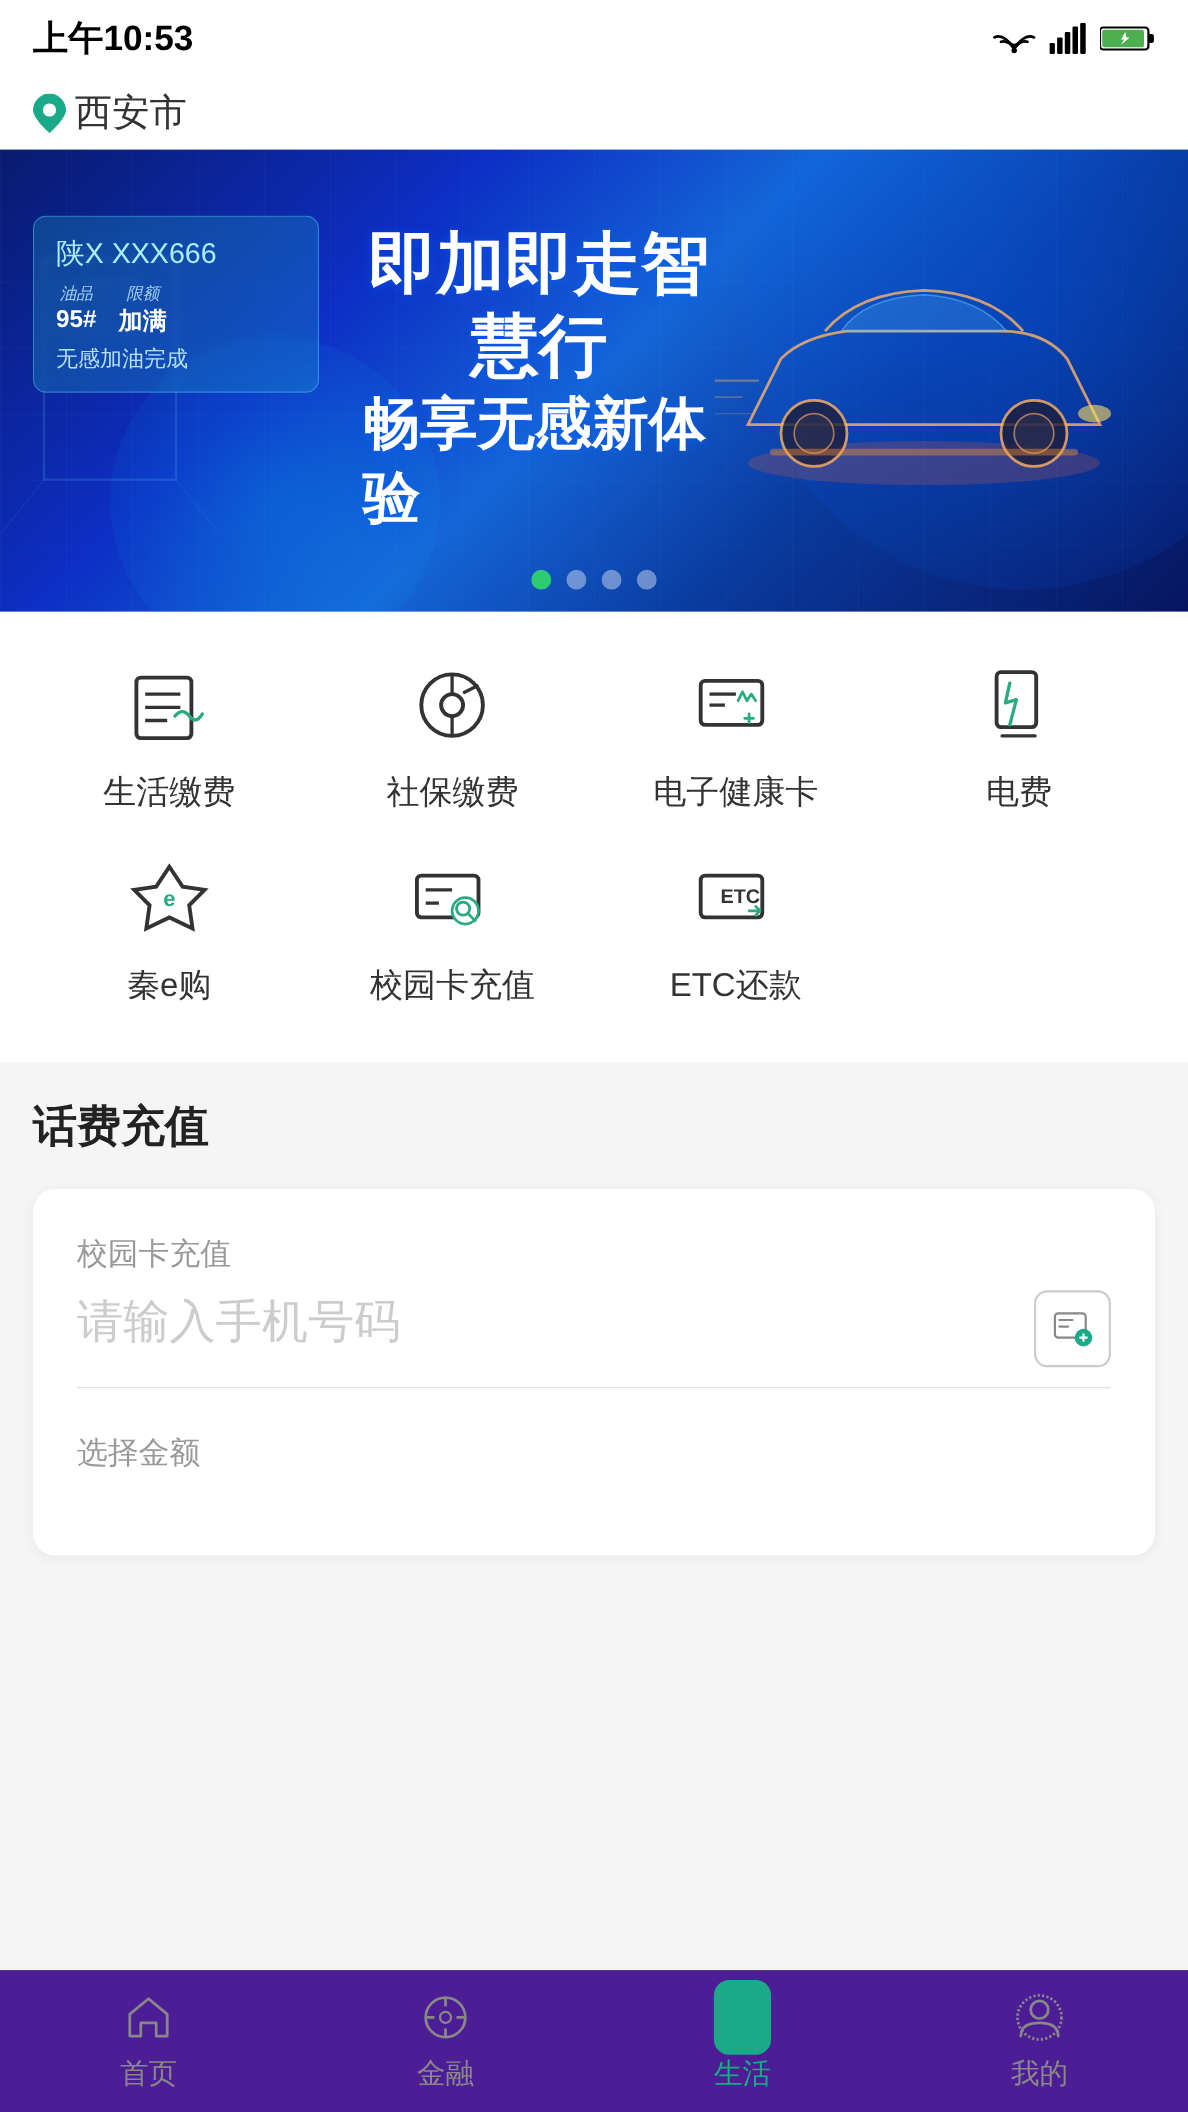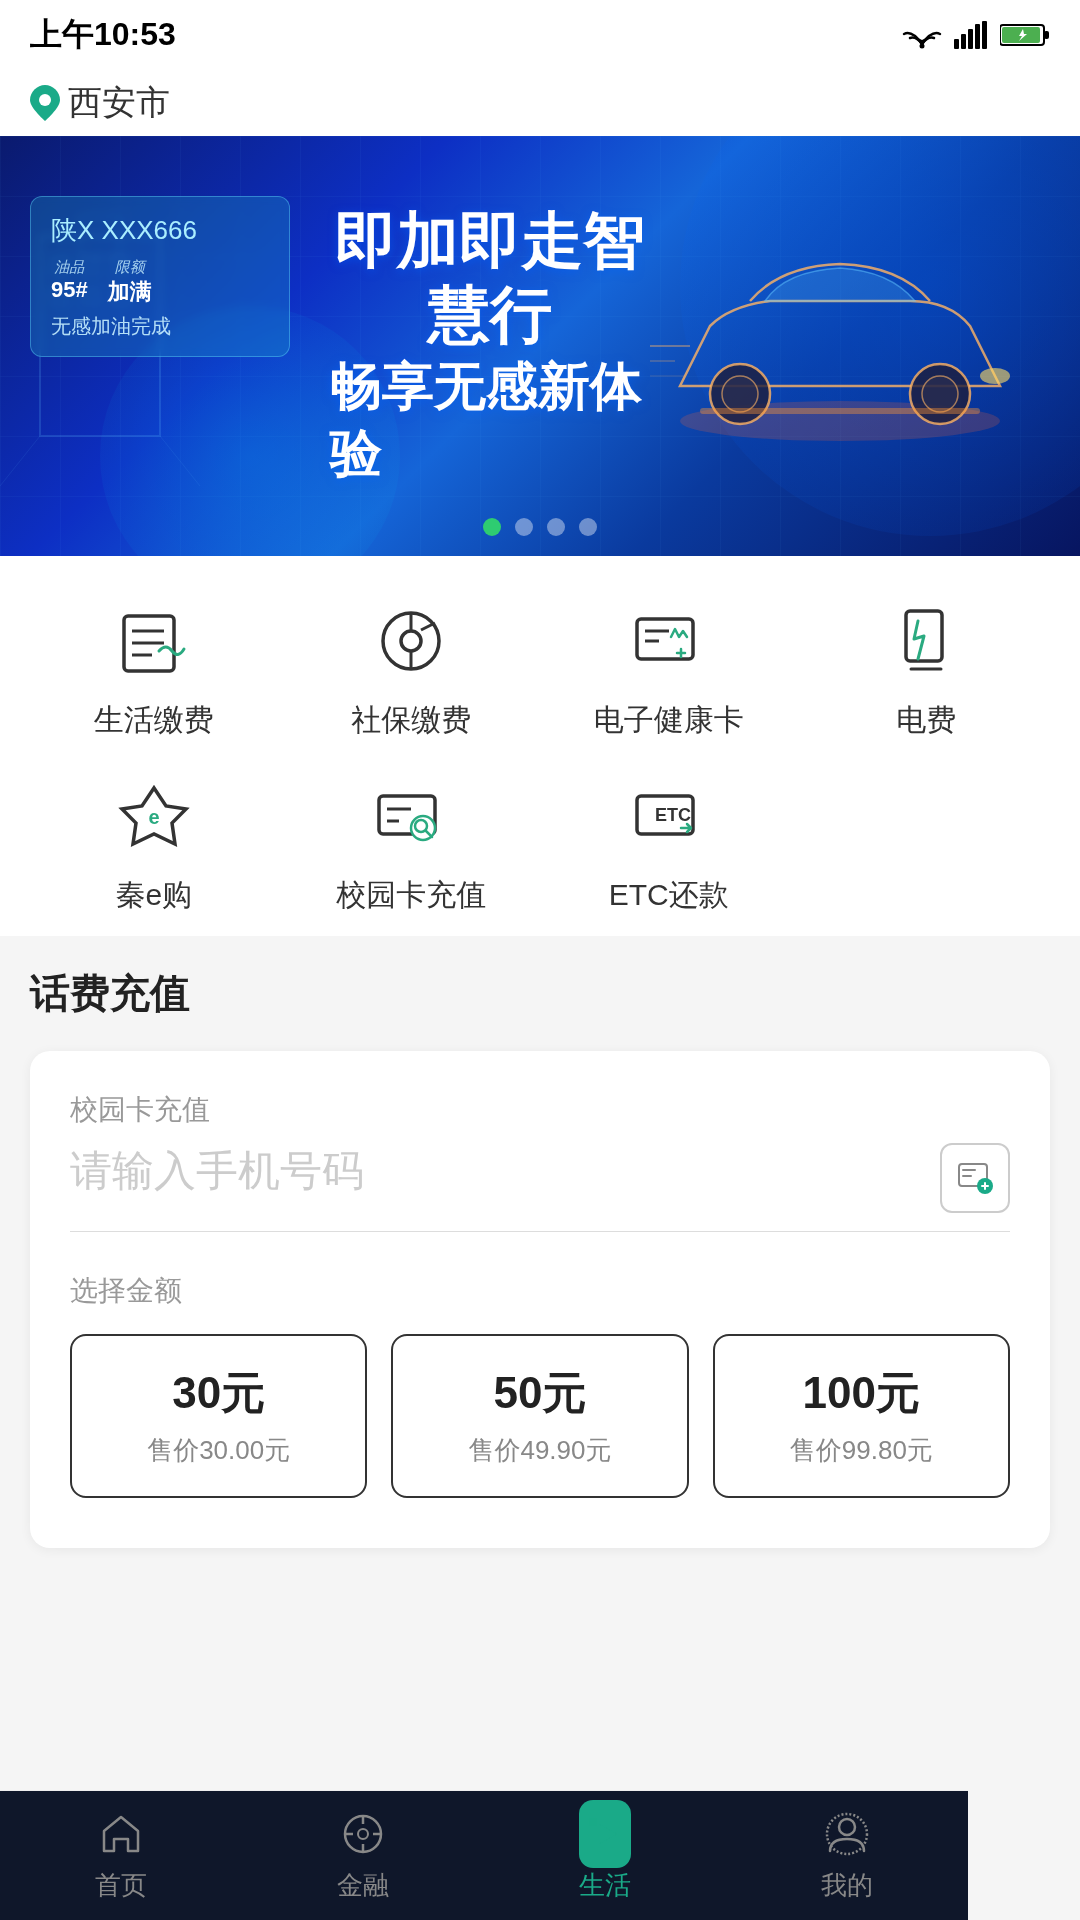--- a/index.html
+++ b/index.html
@@ -160,20 +160,21 @@
 
     
     .services-section {
       background: #fff;
       padding: 40px 30px 20px;
     }
     .services-grid {
       display: grid;
       grid-template-columns: repeat(4, 1fr);
       gap: 30px 10px;
+      margin-bottom: 30px;
     }
     .service-item {
       display: flex;
       flex-direction: column;
       align-items: center;
       gap: 14px;
       cursor: pointer;
     }
     .service-icon {
       width: 90px;
@@ -264,23 +265,23 @@
     .amount-price {
       font-size: 26px;
       color: #888;
     }
 
     
     .bottom-nav {
       position: fixed;
       bottom: 0;
       left: 0;
-      width: 968px;
+      width: 1080px;
       height: 130px;
-      background: #0f172a;
+      background: #4c1d95;
       border-top: 1px solid #eee;
       display: flex;
       align-items: center;
       justify-content: space-around;
       z-index: 100;
     }
     .nav-item {
       display: flex;
       flex-direction: column;
       align-items: center;
@@ -564,38 +565,20 @@
           <svg width="40" height="40" viewBox="0 0 40 40" fill="none">
             <rect x="4" y="6" width="28" height="22" rx="3" stroke="#888" stroke-width="2"></rect>
             <path d="M8 12 L20 12 M8 18 L16 18" stroke="#888" stroke-width="2" stroke-linecap="round"></path>
             <circle cx="30" cy="28" r="8" fill="#1aaa88"></circle>
             <path d="M27 28 L33 28 M30 25 L30 31" stroke="white" stroke-width="2" stroke-linecap="round"></path>
           </svg>
         </div>
       </div>
 
       <div class="amount-label">选择金额</div>
-      <div class="amount-options">
-
-        <div class="amount-option">
-          <span class="amount-value">30元</span>
-          <span class="amount-price">售价30.00元</span>
-        </div>
-
-        <div class="amount-option">
-          <span class="amount-value">50元</span>
-          <span class="amount-price">售价49.90元</span>
-        </div>
-
-        <div class="amount-option">
-          <span class="amount-value">100元</span>
-          <span class="amount-price">售价99.80元</span>
-        </div>
-
-      </div>
     </div>
   </div>
 
 </div>
 
 <div class="bottom-nav">
 
   <div class="nav-item">
     <div class="nav-icon">
       <svg width="50" height="50" viewBox="0 0 50 50" fill="none">

